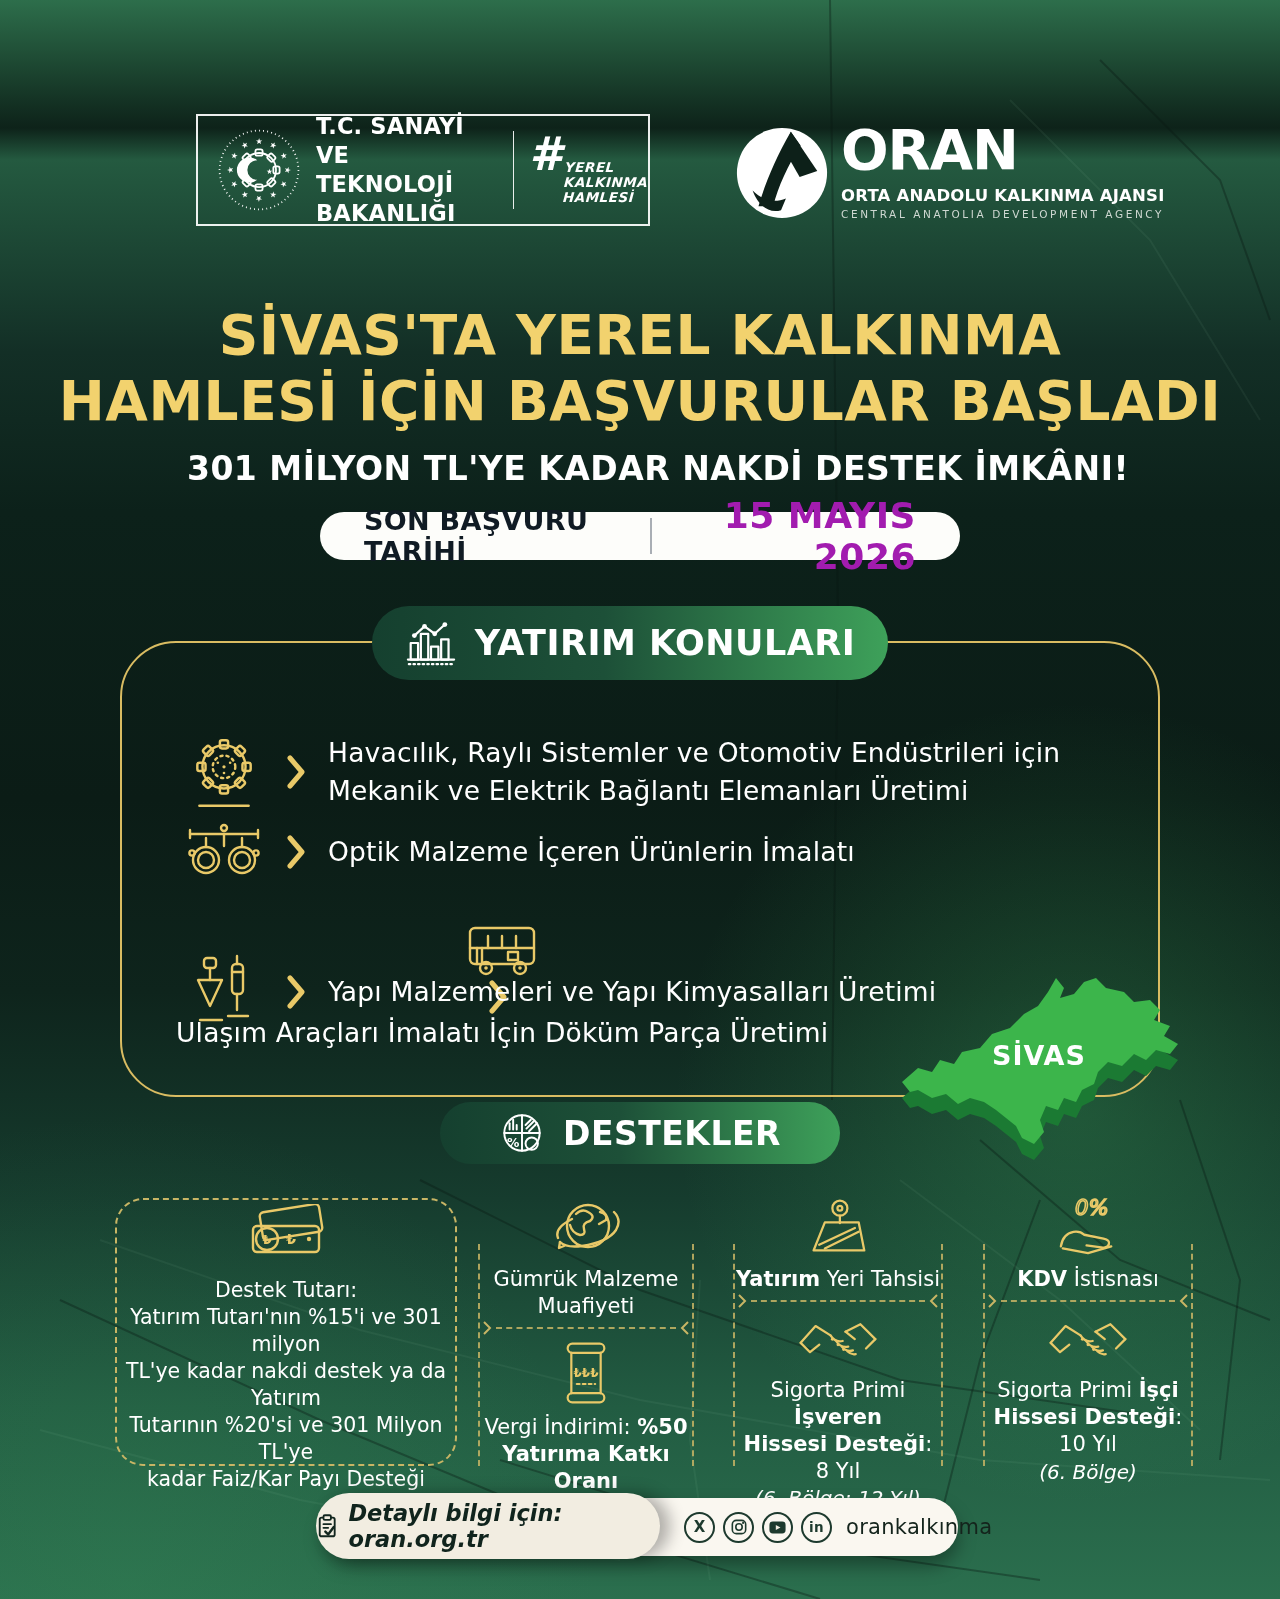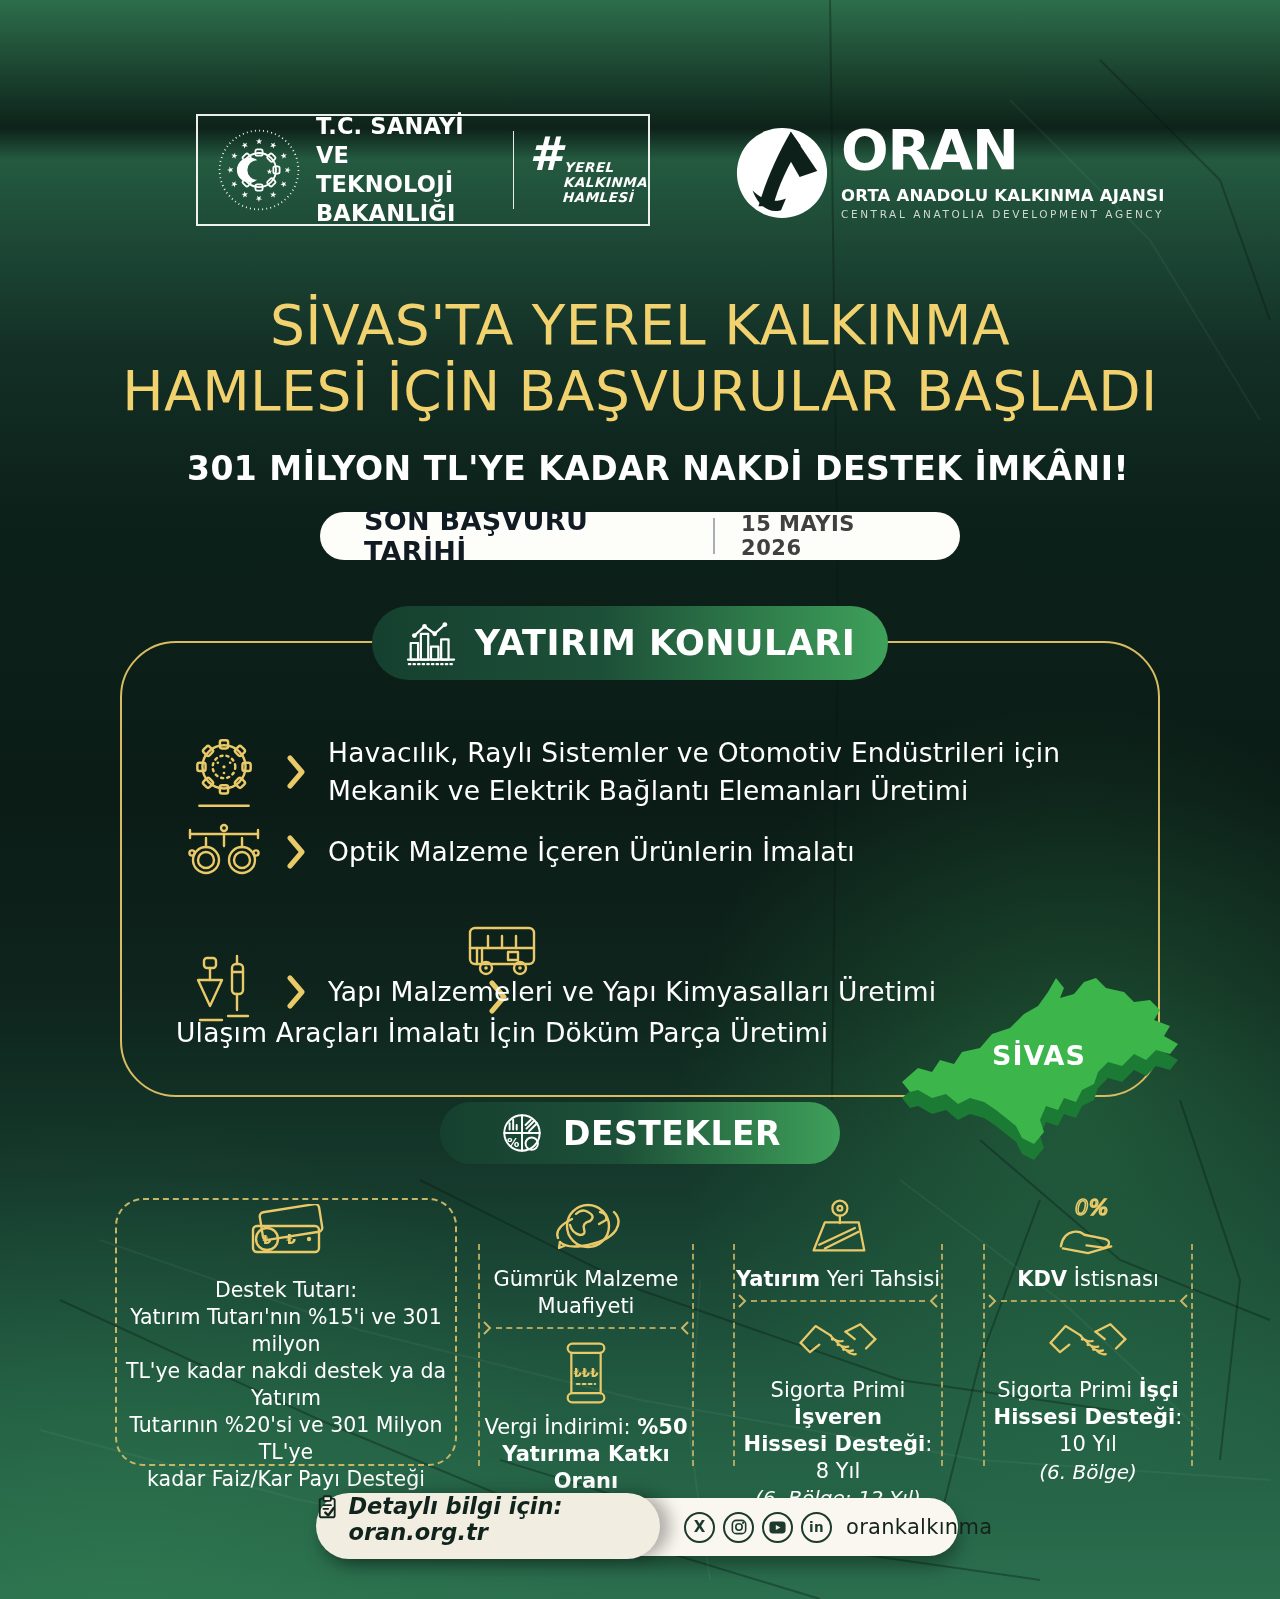--- a/index.html
+++ b/index.html
@@ -20,30 +20,30 @@
   .hamle{ display:flex; align-items:flex-start; margin-left:16px; color:#fff; }
   .hamle-hash{ font-size:46px; font-weight:bold; line-height:.9; font-style:italic; }
   .hamle-lines{ font-style:italic; font-weight:bold; font-size:13.5px; line-height:1.12; letter-spacing:.5px; margin-top:26px; margin-left:2px; transform:skewX(-4deg); }
   .oran{ position:absolute; left:733px; top:122px; display:flex; align-items:center; }
   .oran-mark{ width:98px; height:98px; flex:0 0 auto; }
   .oran-texts{ margin-left:10px; color:#fff; }
   .oran-name{ font-size:56px; font-weight:bold; letter-spacing:-1px; line-height:1; }
   .oran-sub-tr{ font-size:16.5px; font-weight:bold; letter-spacing:.2px; margin-top:8px; }
   .oran-sub-en{ font-size:10.5px; letter-spacing:2.6px; color:#cfd8d2; margin-top:3px; }
   
-  .title{ position:absolute; left:0; right:0; top:292px; text-align:center;
-    color:#f2d26e; font-size:55px; font-weight:normal; line-height:1.2; letter-spacing:.5px; }
+  .title{ position:absolute; left:0; right:0; top:302px; text-align:center;
+    color:#f2d26e; font-size:55px; font-weight:bold; line-height:1.2; letter-spacing:.5px; }
   .subtitle{ position:absolute; left:0; right:0; top:449px; text-align:center;
     color:#fff; font-size:33px; font-weight:bold; letter-spacing:.5px;padding-left:36px; }
   .deadline-pill{ position:absolute; left:50%; transform:translateX(-50%); top:512px;
     height:48px; background:#fdfdfa; border-radius:32px; display:flex; align-items:center;
     padding:0 44px; gap:26px; }
   .deadline-label{ color:#101b24; font-size:27px; font-weight:bold; letter-spacing:.3px; }
   .deadline-divider{ width:2px; height:36px; background:#a9aeb4; }
-  .deadline-date{ color:#404040; font-size:21px; font-weight:bold; letter-spacing:.5px; }
+  .deadline-date{ color:#a21caf; font-size:36px; font-weight:bold; letter-spacing:.5px;text-align:right; }
   
   .topics-box{ position:absolute; left:120px; top:641px; width:1040px; height:456px;
     border:2px solid #d9bc62; border-radius:56px; }
   .section-pill{ position:absolute; height:74px; border-radius:37px;
     background:linear-gradient(90deg,#15402f 0%,#1d5038 45%,#3ea15a 100%);
     display:flex; align-items:center; justify-content:center; gap:18px; }
   .pill-topics{ left:372px; top:606px; width:516px; }
   .pill-supports{ left:440px; top:1102px; width:400px; height:62px; border-radius:31px; }
   .section-pill .pill-label{ color:#fff; font-weight:bold; font-size:35px; letter-spacing:.5px; }
   .pill-supports .pill-label{ font-size:33px; }
@@ -74,21 +74,21 @@
   .support-divider{ height:16px; display:flex; align-items:center; justify-content:center; gap:4px; padding:0 2px; }
   .dash-line{ flex:1; border-top:2px dashed #c8b565; opacity:.85; }
   .cell-label{ color:#fff; font-size:21px; line-height:1.28; text-align:center; white-space:pre-line; margin-top:8px; }
   .cell-label b{ font-weight:bold; }
   .cell-note{ color:#fff; font-style:italic; font-size:20px; margin-top:2px; }
   .support-icon{ display:flex; justify-content:center; margin-top:4px; }
   
   .footer-pill{ position:absolute; left:322px; top:1498px; width:636px; height:58px;
     background:#faf7f0; border-radius:29px; box-shadow:0 10px 18px rgba(0,0,0,.35); }
   .footer-info{ position:absolute; left:316px; top:1493px; width:344px; height:66px;
-    background:#f2ede1; border-radius:33px; display:flex; justify-content:center; gap:10px;
+    background:#f2ede1; border-radius:33px; display:flex; align-items:center; justify-content:center; gap:10px;
     box-shadow:10px 0 16px rgba(0,0,0,.30); }
   .footer-info-text{ color:#10241d; font-size:22.5px; font-weight:bold; font-style:italic; }
   .footer-social{ position:absolute; left:684px; top:1498px; height:58px; display:flex; align-items:center; gap:8px; }
   .social-circle{ width:31px; height:31px; border:2px solid #1d3a2e; border-radius:50%;
     display:flex; align-items:center; justify-content:center; color:#1d3a2e; font-weight:bold; background:transparent; }
   .social-x{ font-size:15px; } .social-in{ font-size:13.5px; letter-spacing:.3px;text-align:right; }
   .footer-handle{ color:#14241c; font-size:21px; font-weight:500; margin-left:6px; letter-spacing:.3px; }
 </style>
 </head>
 <body>

